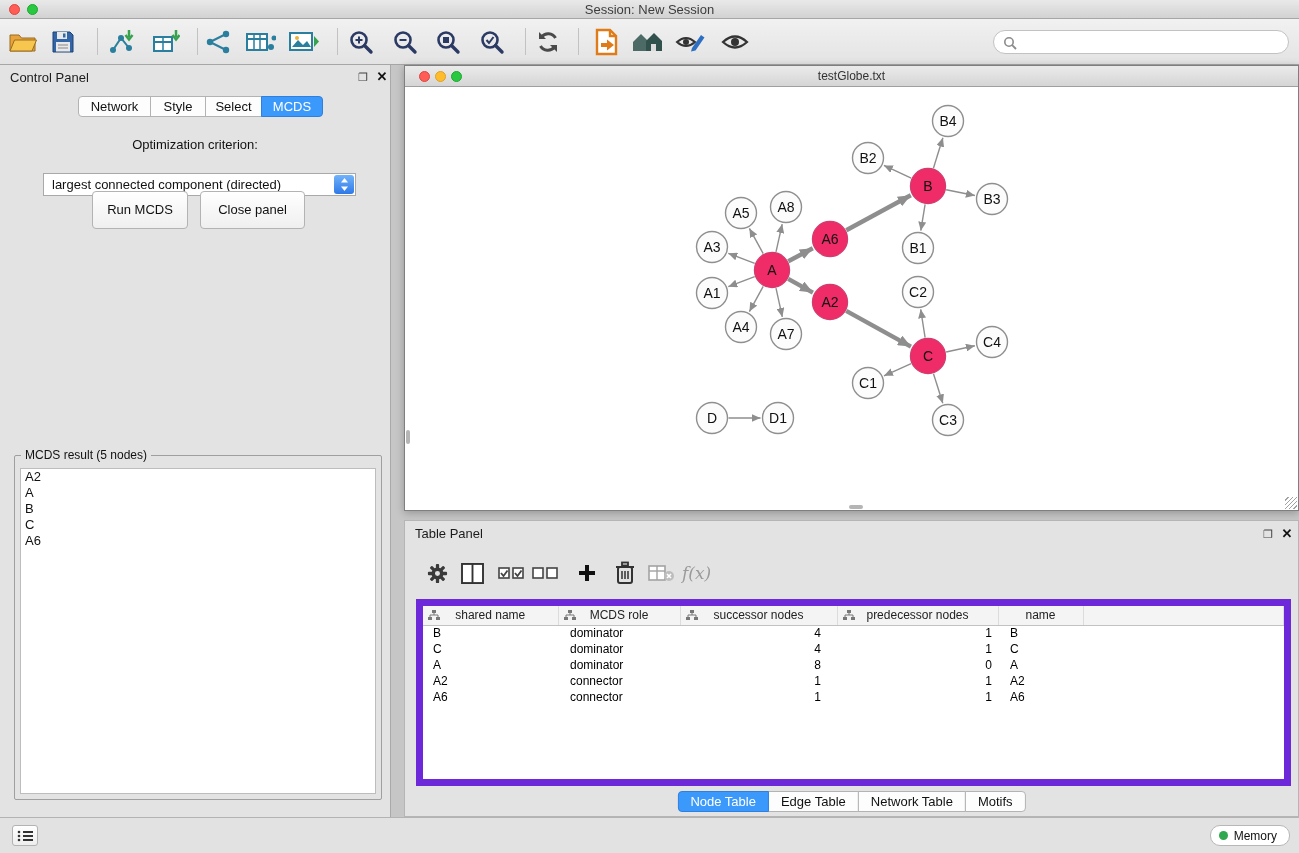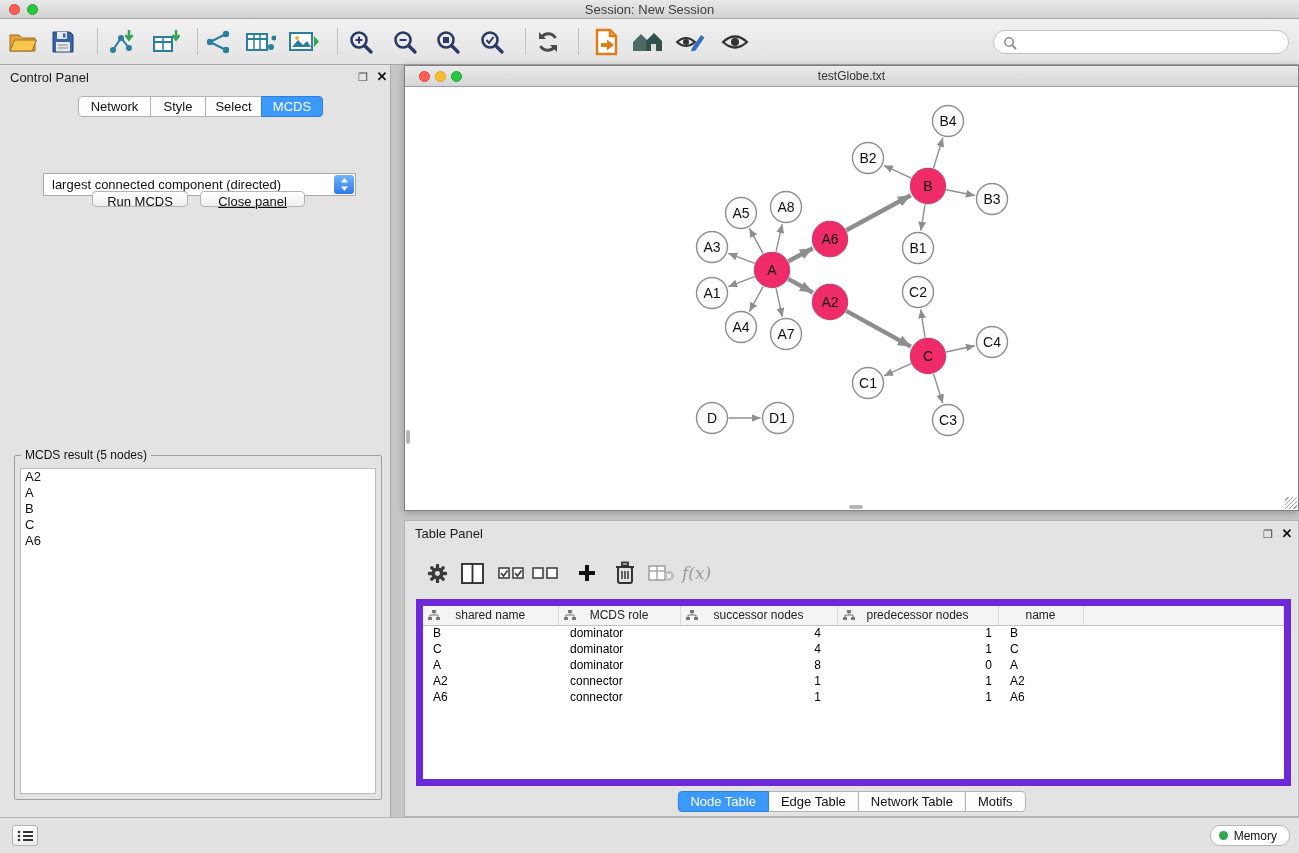--- a/index.html
+++ b/index.html
@@ -39,21 +39,21 @@
   .cp-tab:last-child { border-radius:0 4px 4px 0; }
   .cp-tab.active { background:#3b99fc; border-color:#2f7fe0; color:#fff; z-index:2; }
 
   .opt-label { position:absolute; left:0; top:72px; width:100%; text-align:center; font-size:13px; }
   .dropdown { position:absolute; left:43px; top:108px; width:313px; height:23px; background:#fff;
     border:1px solid #a9a9a9; border-radius:0; cursor:pointer; }
   .dd-text { position:absolute; left:8px; top:0; line-height:21px; font-size:13px; white-space:nowrap; }
   .dd-stepper { position:absolute; right:1px; top:1px; width:20px; height:19px; border-radius:3px;
     background:linear-gradient(#71b3fb,#2e79e7); display:flex; align-items:center; justify-content:center; }
 
-  .btn { position:absolute; height:16px; background:linear-gradient(#ffffff,#efefef);
+  .btn { position:absolute; height:38px; background:linear-gradient(#ffffff,#efefef);
     border:1px solid #b3b3b3; border-radius:4px; font-size:13px; line-height:20px; 
     cursor:pointer; color:#111; font-family:"Liberation Sans",sans-serif; }
 
   .result-fieldset { position:absolute; left:14px; top:390px; width:368px; height:345px;
     border:1px solid #9f9f9f; border-radius:2px; }
   .result-legend { position:absolute; left:6px; top:-8px; background:#e3e3e3; padding:0 4px; font-size:12px; color:#111; }
   .result-list { position:absolute; left:5px; top:12px; width:356px; height:326px; background:#fff;
     border:1px solid #bdbdbd; overflow:hidden; }
   .result-item { font-size:13px; line-height:16px; padding:0 4px; cursor:default; }
 
@@ -264,33 +264,34 @@
     <span class="float-btn" style="left:356px;">❐</span>
     <span class="close-btn" style="left:375px;">✕</span>
 
     <div class="cp-tabs">
       <div class="cp-tab" style="width:73px;">Network</div>
       <div class="cp-tab" style="width:56px;">Style</div>
       <div class="cp-tab" style="width:57px;">Select</div>
       <div class="cp-tab active" style="width:62px;">MCDS</div>
     </div>
 
+    <div class="opt-label">Optimization criterion:</div>
 
     <div class="dropdown">
       <span class="dd-text">largest connected component (directed)</span>
       <span class="dd-stepper">
         <svg width="9" height="13" viewBox="0 0 9 13">
           <path d="M4.5 0 L8 4.5 H1 z" fill="#fff"></path>
           <path d="M4.5 13 L1 8.5 H8 z" fill="#fff"></path>
         </svg>
       </span>
     </div>
 
     <button class="btn" style="left:92px; top:126px; width:96px;">Run MCDS</button>
-    <button class="btn" style="left:200px; top:126px; width:105px;text-decoration:underline;">Close panel</button>
+    <button class="btn" style="left:200px; top:126px; width:105px;">Close panel</button>
 
     <div class="result-fieldset">
       <span class="result-legend">MCDS result (5 nodes)</span>
       <div class="result-list">
           <div class="result-item">A2</div>
           <div class="result-item">A</div>
           <div class="result-item">B</div>
           <div class="result-item">C</div>
           <div class="result-item">A6</div>
         </div>

